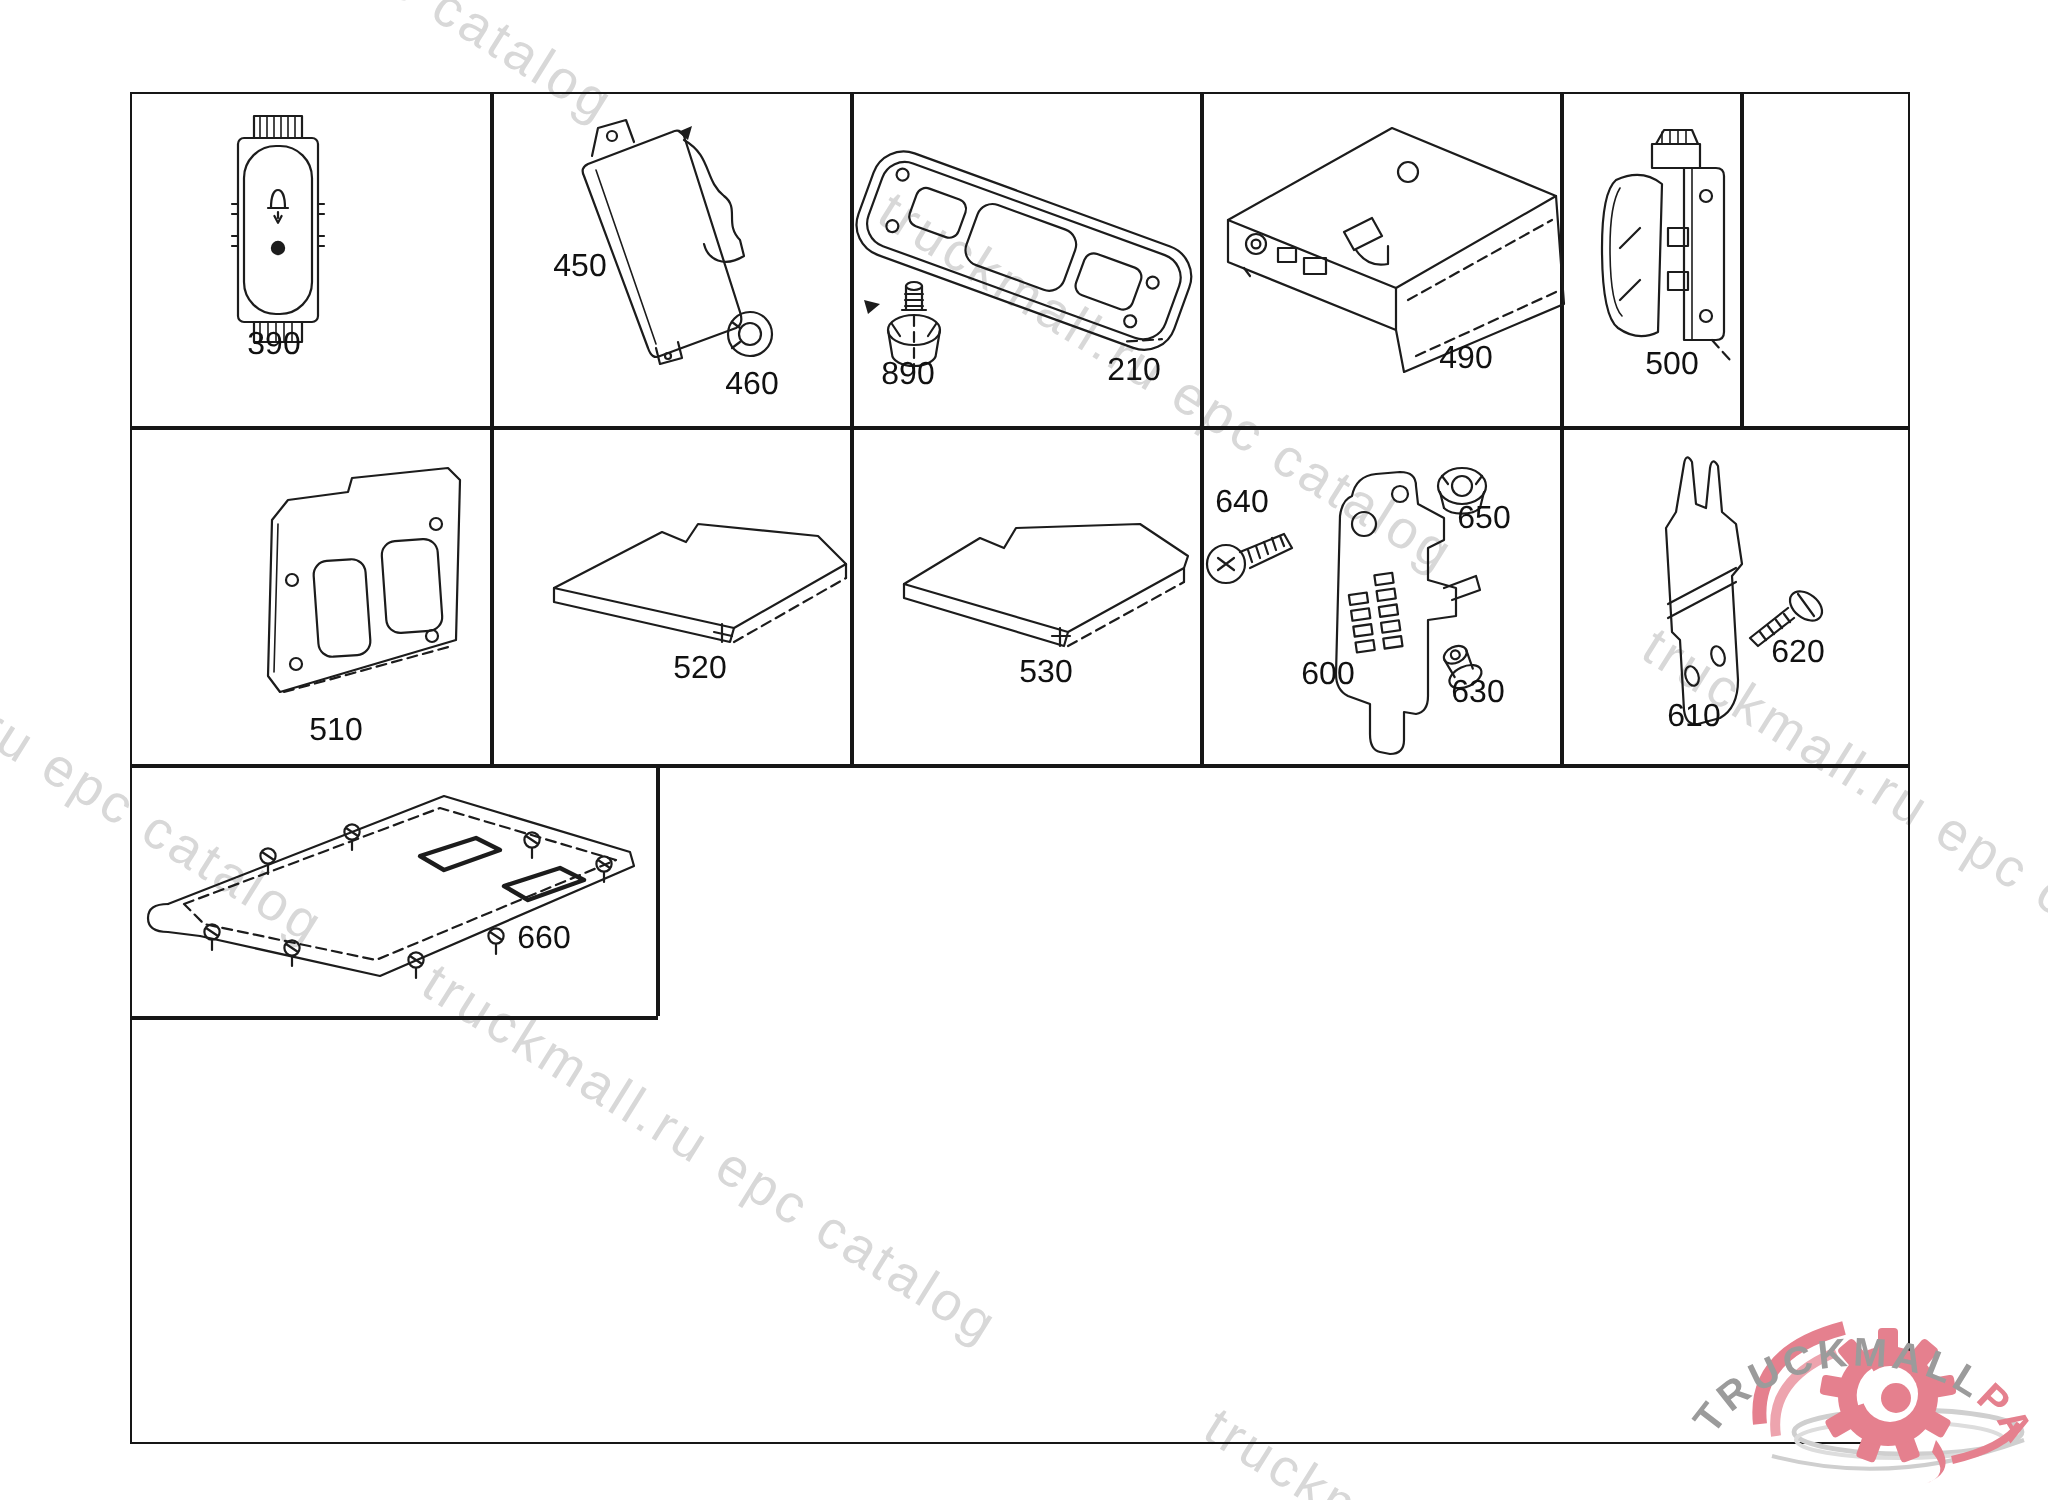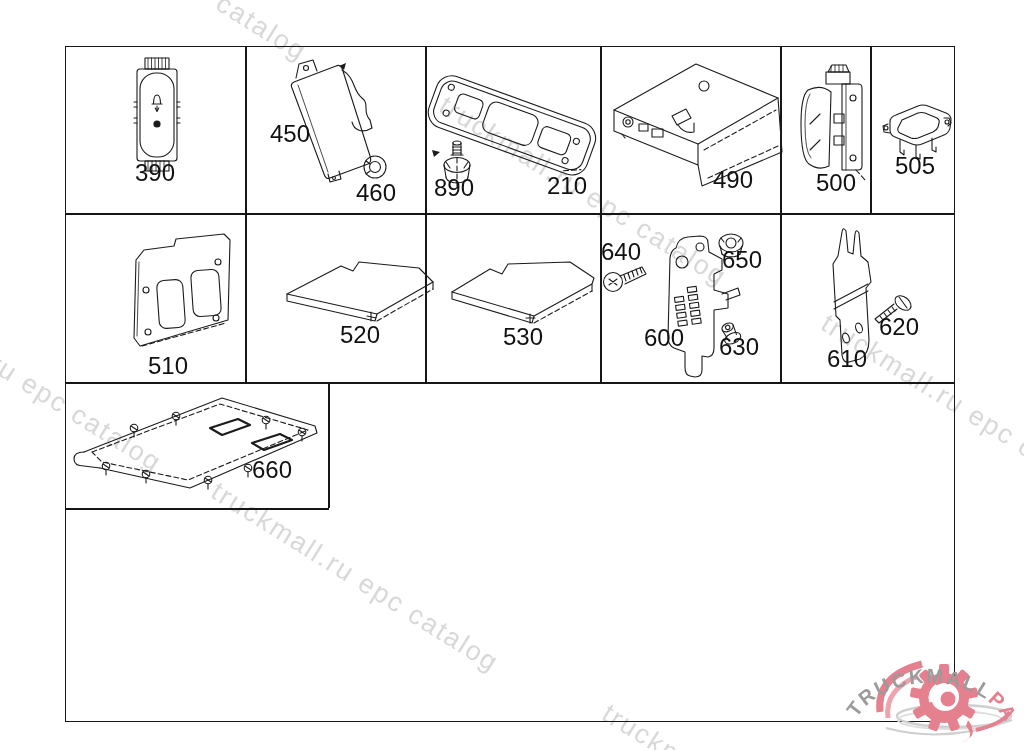--- a/index.html
+++ b/index.html
@@ -13,21 +13,21 @@
   .gl{position:absolute;background:#161616;z-index:2;}
   
   .cell{position:absolute;z-index:3;}
   .cell svg{position:absolute;overflow:visible;}
   .pt path,.pt rect,.pt circle,.pt ellipse,.pt line,.pt polyline{
       stroke:#1c1c1c;stroke-width:1.1;fill:none;stroke-linecap:round;stroke-linejoin:round;}
   .pt .fill{fill:#1c1c1c;stroke:none;}
   .pt .dash{stroke-dasharray:5 3;}
   .pt .thick{stroke-width:2.2;}
   .pt .thin{stroke-width:.8;}
-  .callout{position:absolute;width:48px;text-align:center;font-size:24px;line-height:22px;color:#111;}
+  .callout{position:absolute;width:48px;text-align:center;font-size:16px;line-height:22px;color:#111;}
   
   .logo{position:absolute;left:826px;top:620px;width:200px;height:132px;z-index:4;}
 </style>
 </head>
 <body>
 
 <div class="page">
 
   <span class="wm" style="left:30px;top:-135px">truckmall.ru epc catalog</span>
   <span class="wm" style="left:450px;top:90px">truckmall.ru epc catalog</span>
@@ -44,21 +44,21 @@
   <div class="gl" style="left:600px;top:46px;width:1.5px;height:167px"></div>
   <div class="gl" style="left:780px;top:46px;width:1.5px;height:167px"></div>
   <div class="gl" style="left:870px;top:46px;width:1.5px;height:167px"></div>
   <div class="gl" style="left:245px;top:213px;width:1.5px;height:169px"></div>
   <div class="gl" style="left:425px;top:213px;width:1.5px;height:169px"></div>
   <div class="gl" style="left:600px;top:213px;width:1.5px;height:169px"></div>
   <div class="gl" style="left:780px;top:213px;width:1.5px;height:169px"></div>
   <div class="gl" style="left:328px;top:382px;width:1.5px;height:126px"></div>
   <div class="gl" style="left:65px;top:508px;width:264px;height:1.5px"></div>
 
-  <div class="cell" style="left:65px;top:46px;width:200px;height:167px">
+  <div class="cell" style="left:47px;top:46px;width:200px;height:167px">
     <svg class="pt" style="left:57px;top:10px" width="70" height="118" viewBox="0 0 70 118">
       <rect x="23" y="2" width="24" height="11"></rect>
       <path class="thin" d="M26,2 V13 M29.5,2 V13 M33,2 V13 M36.5,2 V13 M40,2 V13 M43.5,2 V13"></path>
       <rect x="15" y="13" width="40" height="92" rx="3"></rect>
       <rect x="18" y="17" width="34" height="84" rx="16"></rect>
       <path d="M12,46 h3 M12,51 h3 M12,62 h3 M12,67 h3 M55,46 h3 M55,62 h3 M55,67 h3 M55,51 h3"></path>
       <path d="M30,48 h10 M31.5,48 c0,-6 1.5,-9 3.5,-9 c2,0 3.5,3 3.5,9 M35,50 v3 M33.2,52 l1.8,3.4 1.8,-3.4"></path>
       <circle class="fill" cx="35" cy="68" r="3.6"></circle>
       <rect x="23" y="105" width="24" height="10"></rect>
       <path class="thin" d="M26,105 V115 M30,105 V115 M34,105 V115 M38,105 V115 M42,105 V115"></path>
@@ -144,49 +144,37 @@
       <path d="M10,28 q-7,6 -7,34 q0,34 8,40 q10,7 20,2 l2,-74 q-10,-8 -23,-2 z"></path>
       <path class="thin" d="M12,32 q-5,8 -5,30 q0,28 6,34"></path>
       <path d="M12,62 l10,-10 M12,88 l10,-10"></path>
       <rect x="36" y="52" width="10" height="9"></rect>
       <rect x="36" y="74" width="10" height="9"></rect>
       <path class="dash" d="M58,108 l9,10"></path>
     </svg>
     <span class="callout" style="left:32px;top:126px">500</span>
   </div>
 
-  <div class="cell" style="left:870px;top:46px;width:85px;height:167px">
-    <svg class="pt" style="left:10px;top:50px" width="72" height="62" viewBox="0 0 72 62">
-      <path d="M10,26 q0,-5 6,-7 l22,-9 q5,-2 10,0 l18,7 q5,2 5,7 l-1,8 q-1,5 -6,7 l-22,9 q-5,2 -10,0 l-17,-7 q-5,-2 -5,-7 z"></path>
-      <path d="M22,24 l16,-7 q4,-1 7,0 l12,5 q3,2 2,5 l-1,4 q-1,3 -5,5 l-15,6 q-4,1 -7,0 l-11,-5 q-3,-2 -2,-5 z"></path>
-      <path d="M8,28 l-5,2 1,6 6,1"></path>
-      <circle cx="6" cy="32" r="2"></circle>
-      <path d="M64,22 l5,0 2,5 -3,3"></path>
-      <circle cx="67" cy="26" r="2"></circle>
-      <path d="M20,44 v12 l4,3 v-5 M36,49 v12 l4,2 v-5 M52,42 v12 l4,2 v-5"></path>
-    </svg>
-    <span class="callout" style="left:21px;top:109px">505</span>
-  </div>
 
   <div class="cell" style="left:65px;top:213px;width:180px;height:169px">
     <svg class="pt" style="left:33px;top:15px" width="150" height="142" viewBox="0 0 150 142">
       <path d="M38,32 L46,22 L76,18 L78,11 L126,6 L132,12 L130,92 L42,118 L36,110 Z"></path>
       <path class="thin" d="M41,34 L39,108"></path>
       <rect x="60" y="52" width="26" height="48" rx="7" transform="rotate(-4 73 76)"></rect>
       <rect x="94" y="42" width="28" height="46" rx="7" transform="rotate(-4 108 65)"></rect>
       <circle cx="48" cy="62" r="3"></circle>
       <circle cx="50" cy="104" r="3"></circle>
       <circle cx="120" cy="34" r="3"></circle>
       <circle cx="118" cy="90" r="3"></circle>
       <path class="dash" d="M44,118 L128,95"></path>
     </svg>
     <span class="callout" style="left:79px;top:142px">510</span>
   </div>
 
-  <div class="cell" style="left:262px;top:213px;width:164px;height:169px">
+  <div class="cell" style="left:252px;top:213px;width:164px;height:169px">
     <svg class="pt" style="left:17px;top:39px" width="165" height="92" viewBox="0 0 165 92">
       <path d="M8,42 L62,14 L74,19 L80,10 L140,16 L154,30 L98,62 Z"></path>
       <path d="M8,42 L8,49 L96,69 L98,62"></path>
       <path class="dash" d="M98,69 L154,37"></path>
       <path d="M154,30 L154,37"></path>
       <path d="M92,60 l0,9 M88,64 l9,2"></path>
     </svg>
     <span class="callout" style="left:74px;top:111px">520</span>
   </div>
 

